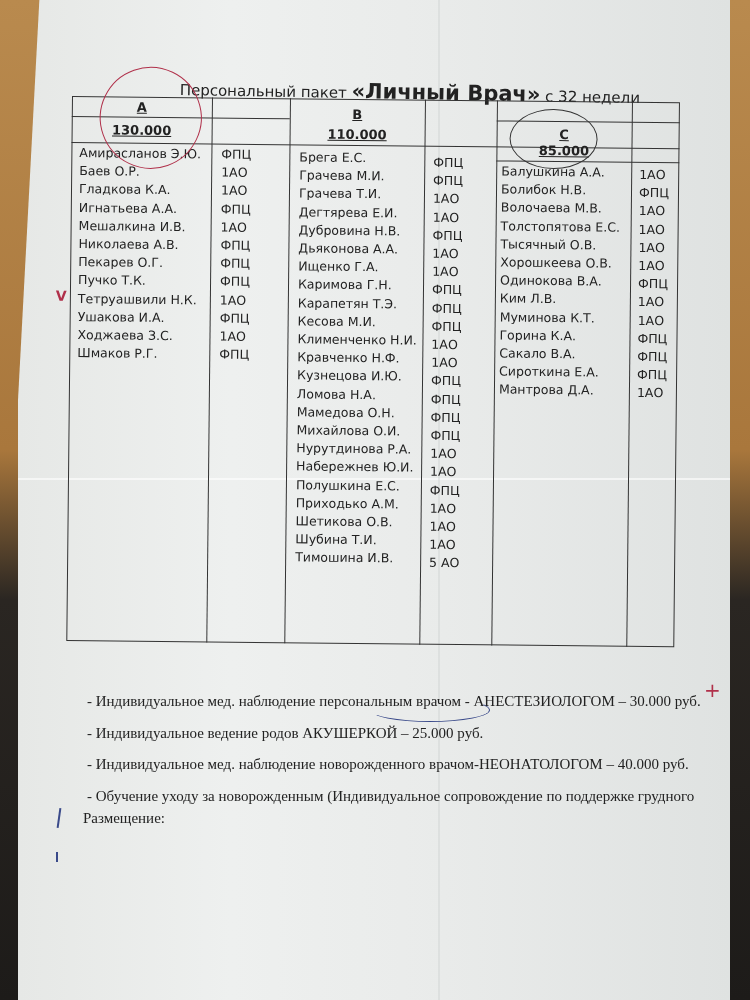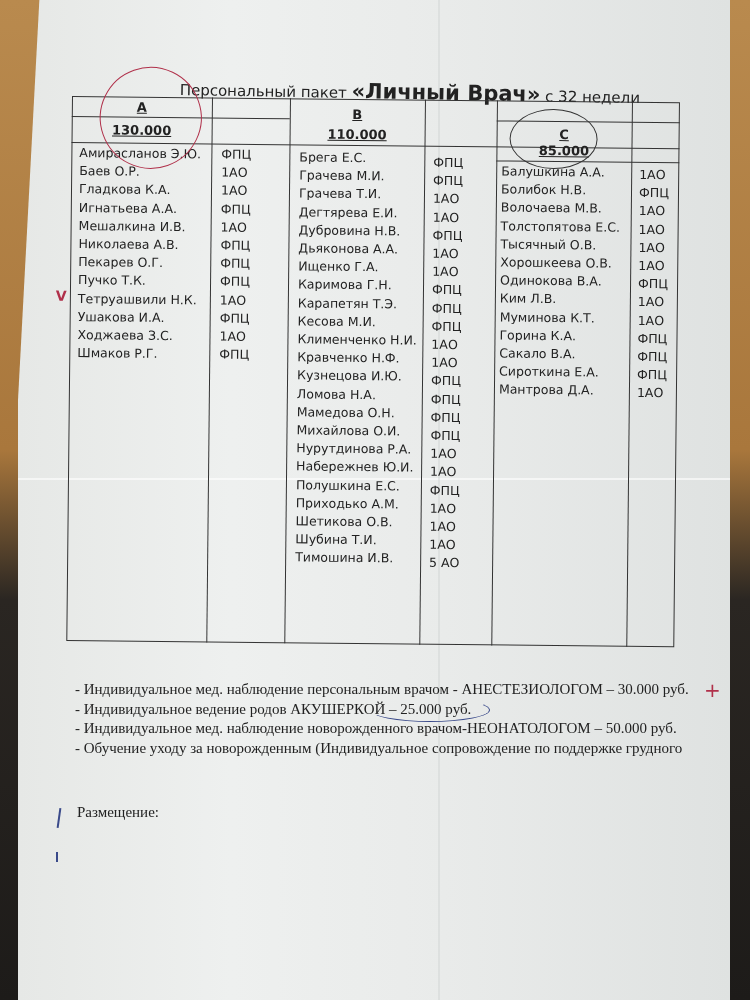--- a/index.html
+++ b/index.html
@@ -26,23 +26,23 @@
     transform: rotate(0.6deg); transform-origin: left top;
   }
   .col { position: absolute; top: 0; bottom: 0; border-left: 1px solid #333; }
   .tbl-border { position: absolute; inset: 0; border: 1px solid #333; }
   .hline { position: absolute; height: 0; border-top: 1px solid #333; }
   .hdr { position: absolute; font-family: "DejaVu Sans", sans-serif; font-weight: bold; font-size: 13px; color: #222; text-decoration: underline; text-align: center; }
   .list { position: absolute; font-family: "DejaVu Sans", sans-serif; font-size: 12.5px; color: #222; line-height: 18.2px; margin: 0; padding: 0; list-style: none; }
   .code { position: absolute; font-family: "DejaVu Sans", sans-serif; font-size: 12.5px; color: #222; line-height: 18.2px; margin: 0; padding: 0; list-style: none; }
   .circle { position: absolute; border-radius: 50%; border: 1.5px solid; }
   .notes { position: absolute; left: 75px; top: 680px; width: 650px; font-family: "Liberation Serif", serif; font-size: 15px; color: #222; line-height: 19.5px; }
-  .notes p { margin: 0; white-space: nowrap; }
+  .notes p { margin: 12px; white-space: nowrap; }
   .accom { position: absolute; left: 68px; top: 793px; width: 660px; font-family: "Liberation Serif", serif; font-size: 15px; color: #222; line-height: 20px; }
-  .accom p { margin: 9px; white-space: nowrap; }
+  .accom p { margin: 15px; white-space: nowrap; }
   .accom b i { font-weight: bold; font-style: italic; }
   .mark { position: absolute; font-family: "DejaVu Sans", sans-serif; }
 </style>
 </head>
 <body>
 
 <div class="paper">
   <div class="fold-h"></div>
   <div class="fold-v"></div>
 </div>
@@ -187,21 +187,21 @@
 
   <div class="circle" style="left:28px;top:-30px;width:100px;height:100px;border-color:#b0304a;transform:rotate(-20deg)"></div>
   <div class="circle" style="left:438px;top:8px;width:86px;height:58px;border-color:#333"></div>
 
   <span class="mark" style="left:-14px;top:192px;color:#b0304a;font-size:14px;font-weight:bold">V</span>
 </div>
 
 <div class="notes">
   <p>- Индивидуальное мед. наблюдение персональным врачом - АНЕСТЕЗИОЛОГОМ – 30.000 руб.</p>
   <p>- Индивидуальное ведение родов АКУШЕРКОЙ – 25.000 руб.</p>
-  <p>- Индивидуальное мед. наблюдение новорожденного врачом-НЕОНАТОЛОГОМ – 50.000 руб.</p>
+  <p>- Индивидуальное мед. наблюдение новорожденного врачом-НЕОНАТОЛОГОМ – 40.000 руб.</p>
   <p>- Обучение уходу за новорожденным (Индивидуальное сопровождение по поддержке грудного</p>
 </div>
 <span class="mark" style="left:704px;top:678px;color:#b0304a;font-size:20px">+</span>
 <div class="circle" style="left:370px;top:698px;width:118px;height:22px;border-color:#3a4a8a;border-left-color:transparent;border-top-color:transparent"></div>
 
 <div class="accom">
   <p>Размещение:</p>
 </div>
 <div style="position:absolute;left:58px;top:808px;width:2px;height:20px;background:#3a4a8a;transform:rotate(8deg)"></div>
 <div style="position:absolute;left:56px;top:852px;width:2px;height:10px;background:#3a4a8a"></div>

